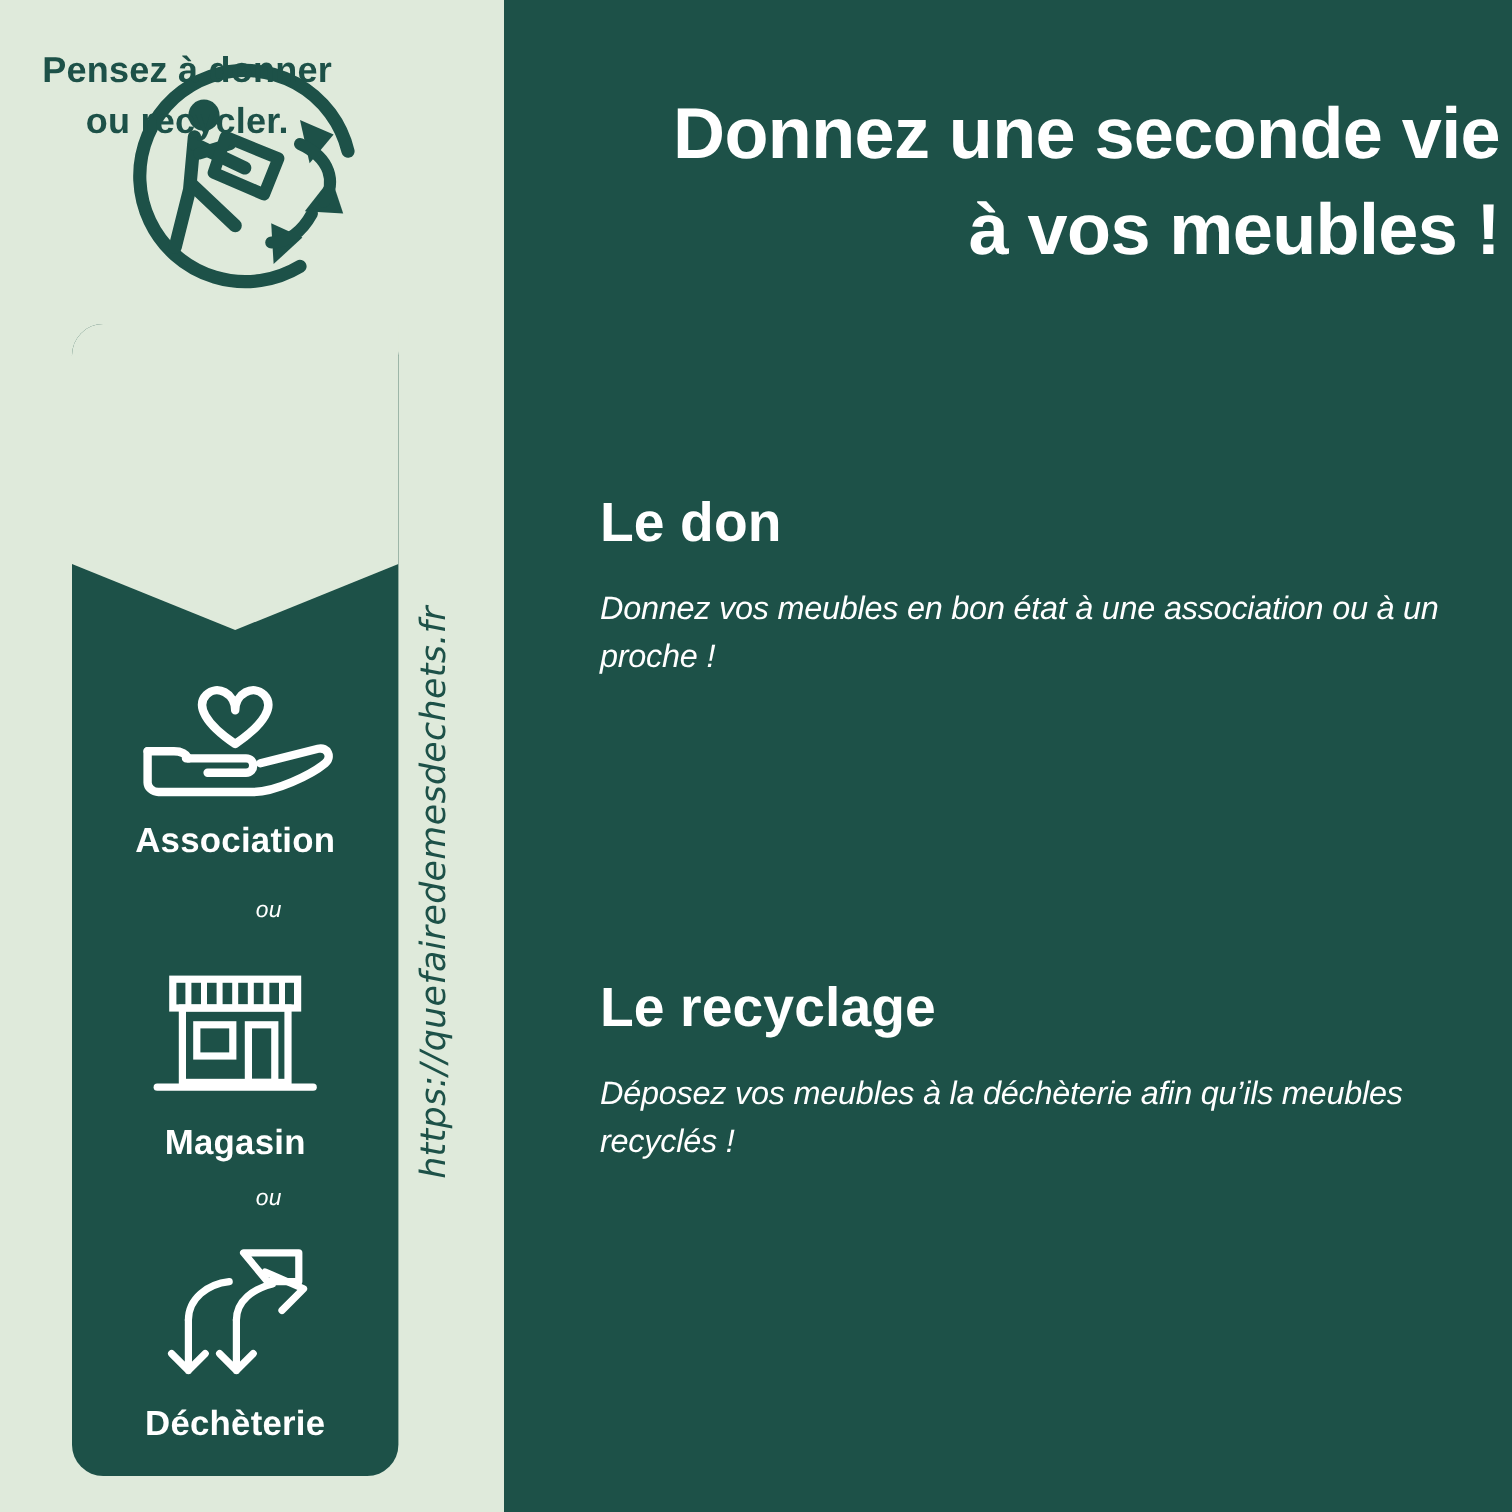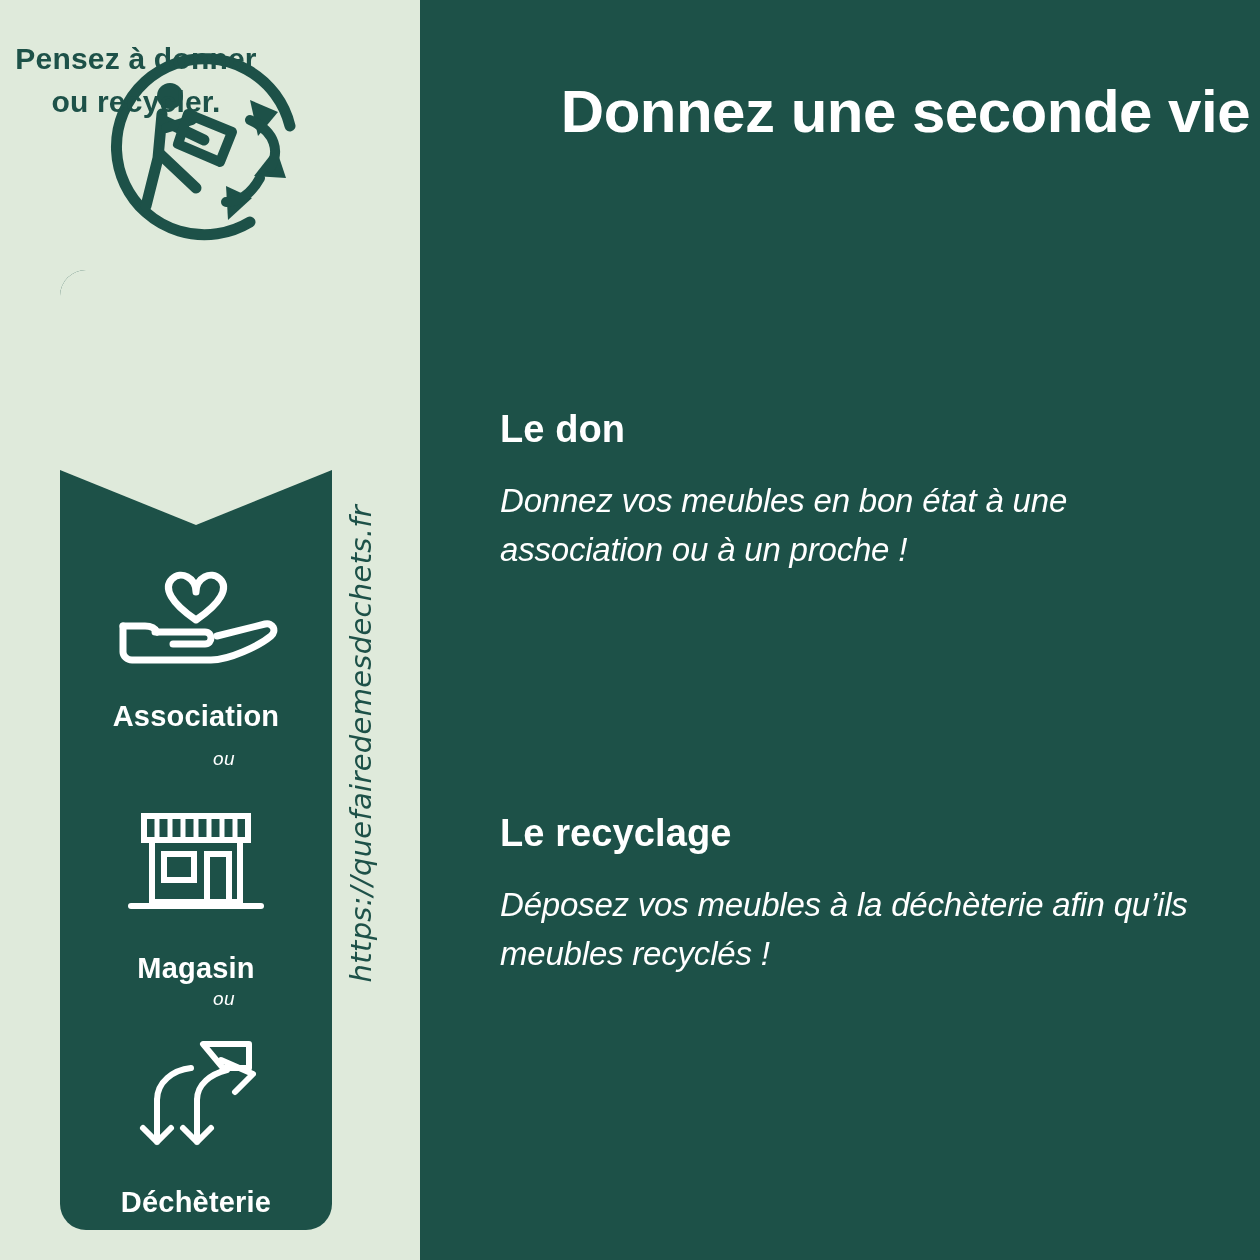--- a/index.html
+++ b/index.html
@@ -53,33 +53,34 @@
   .callout-label {
     position: absolute;
     left: 0; top: 38px;
     width: 272px;
     text-align: center;
     color: #1d5148;
     font-size: 30px;
     font-weight: bold;
     line-height: 1.42;
     letter-spacing: .2px;
+    padding-left: 20px;
   }
 
   .step {
     position: absolute;
     width: 272px;
     left: 60px;
     text-align: center;
     color: #ffffff;
   }
   .step .icon { display: block; margin: 0 auto; }
   .step .step-label {
     display: block;
-    margin-top: 28px;
+    margin-top: 12px;
     font-size: 29px;
     font-weight: bold;
     letter-spacing: .2px;
   }
   .sep {
     position: absolute;
     left: 60px;
     width: 272px;
     text-align: center;
     color: #ffffff;
@@ -118,27 +119,27 @@
     text-align: right;
     color: #ffffff;
     font-size: 60px;
     font-weight: bold;
     line-height: 1.33;
     letter-spacing: -.5px;
   }
   .block { position: absolute; left: 500px; width: 710px; color: #ffffff; }
   .block h2 {
     margin: 0 0 26px 0;
-    font-size: 38px;
+    font-size: 46px;
     font-weight: bold;
     letter-spacing: .1px;
   }
   .block p {
     margin: 0;
-    font-size: 33px;
+    font-size: 27px;
     font-style: italic;
     line-height: 1.48;
     letter-spacing: -.2px;
   }
   #block-don { top: 408px; }
   #block-recyclage { top: 812px; }
 </style>
 </head>
 <body>
 
@@ -220,20 +221,21 @@
         <path d="M110 26 L142 40 L124 58" fill="none" stroke="#ffffff" stroke-width="6" stroke-linecap="round" stroke-linejoin="round"></path>
       </svg>
     </span>
     <span class="step-label">Déchèterie</span>
   </div>
 
   <div class="url-vertical">https://quefairedemesdechets.fr</div>
 
   <div class="headline">
     <div>Donnez une seconde vie</div>
+    <div>à vos meubles !</div>
   </div>
 
   <div class="block" id="block-don">
     <h2>Le don</h2>
     <p>Donnez vos meubles en bon état à une association ou à un proche !</p>
   </div>
 
   <div class="block" id="block-recyclage">
     <h2>Le recyclage</h2>
     <p>Déposez vos meubles à la déchèterie afin qu’ils meubles recyclés !</p>

